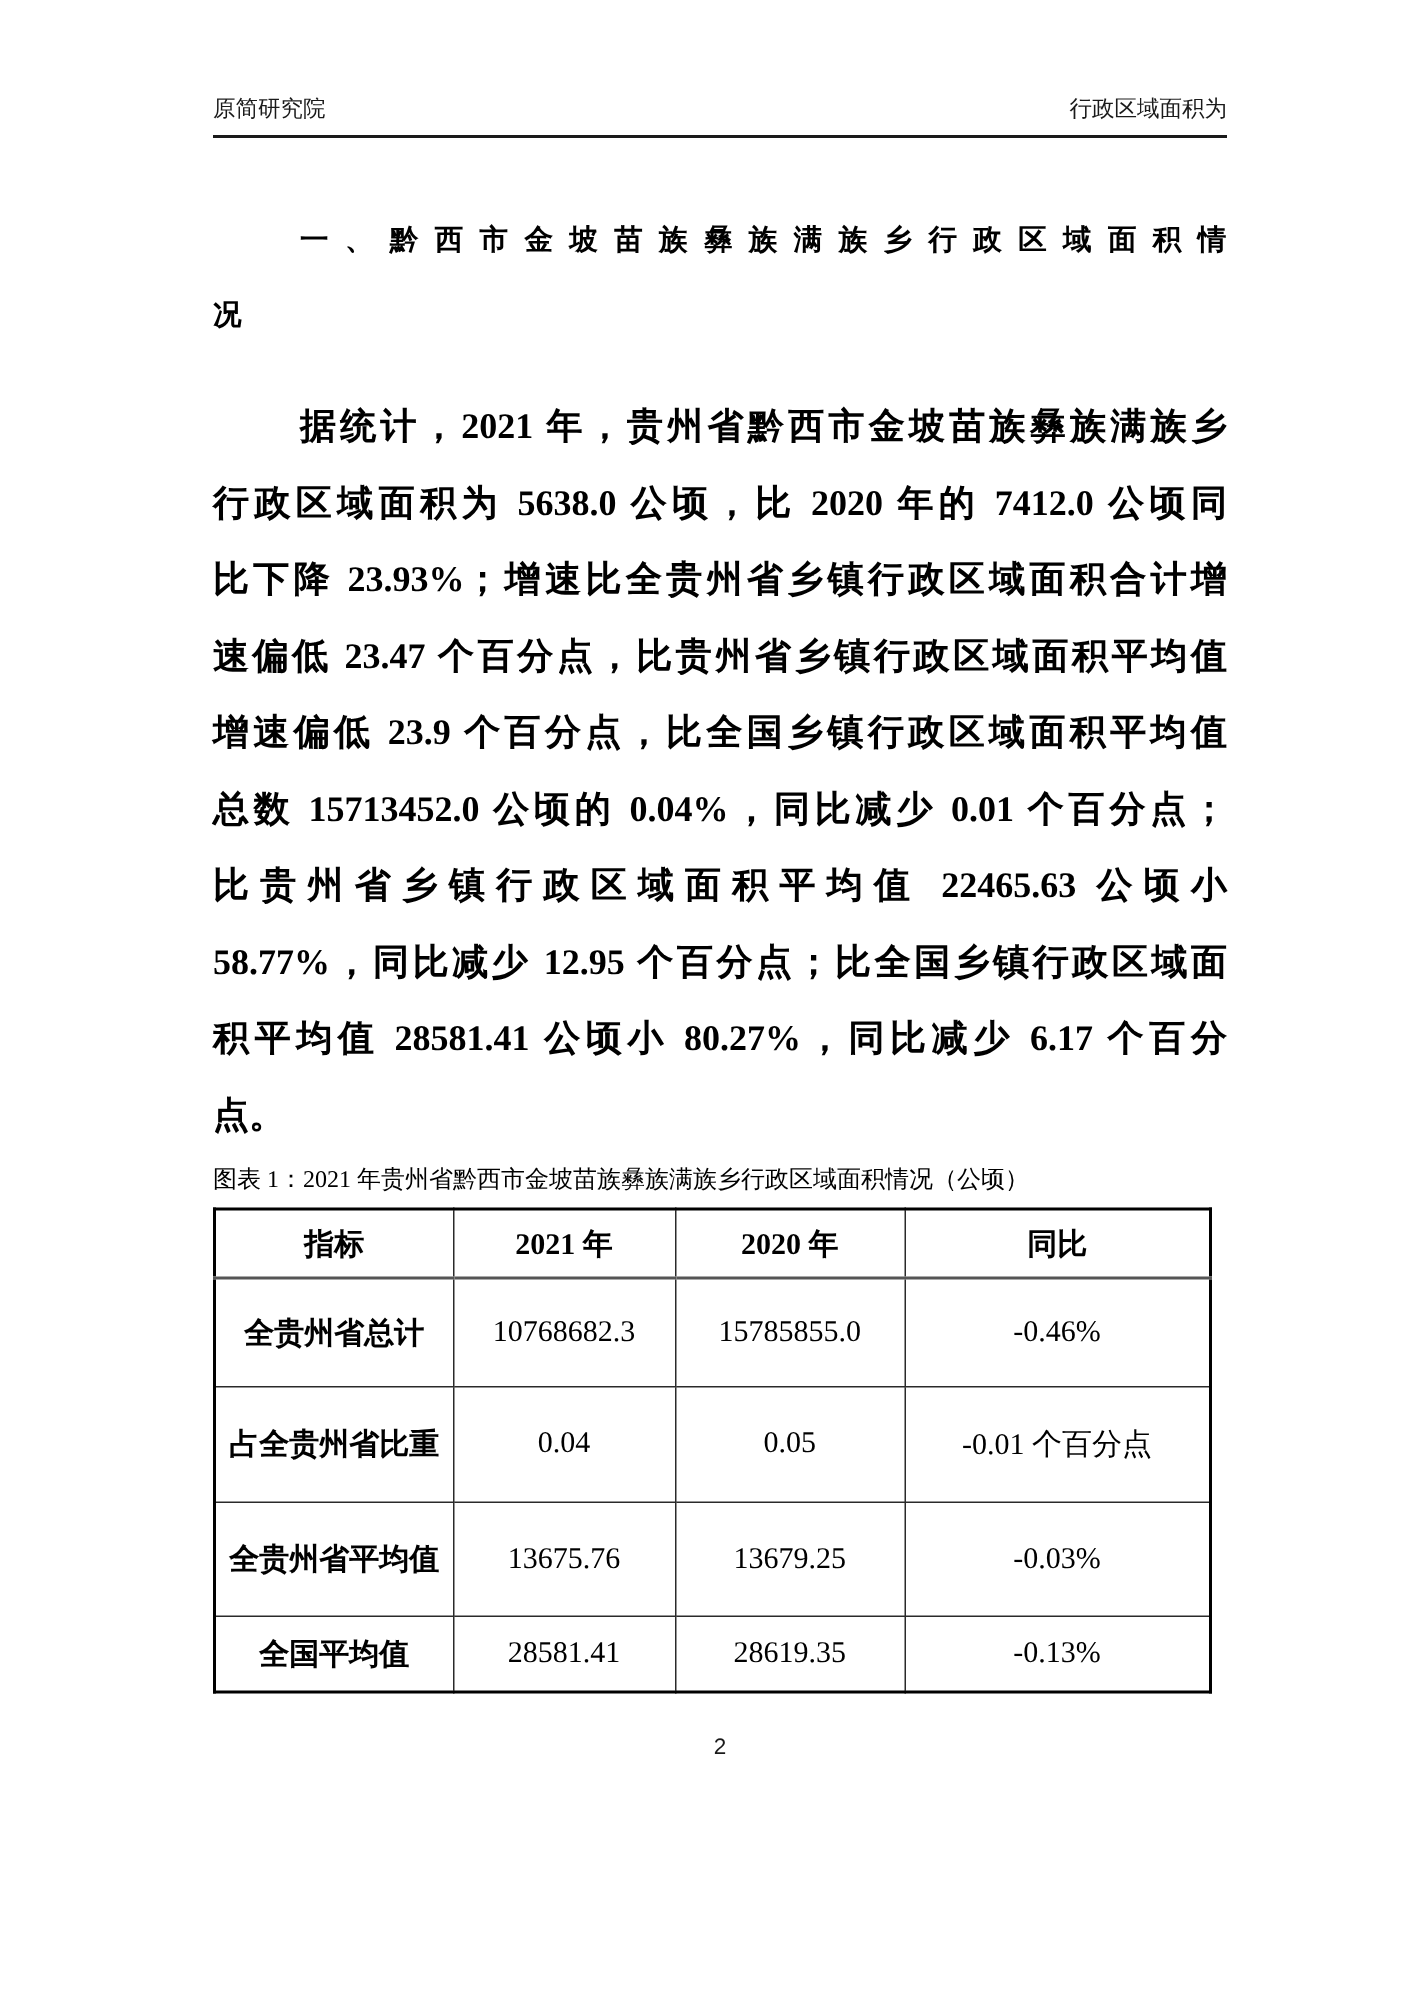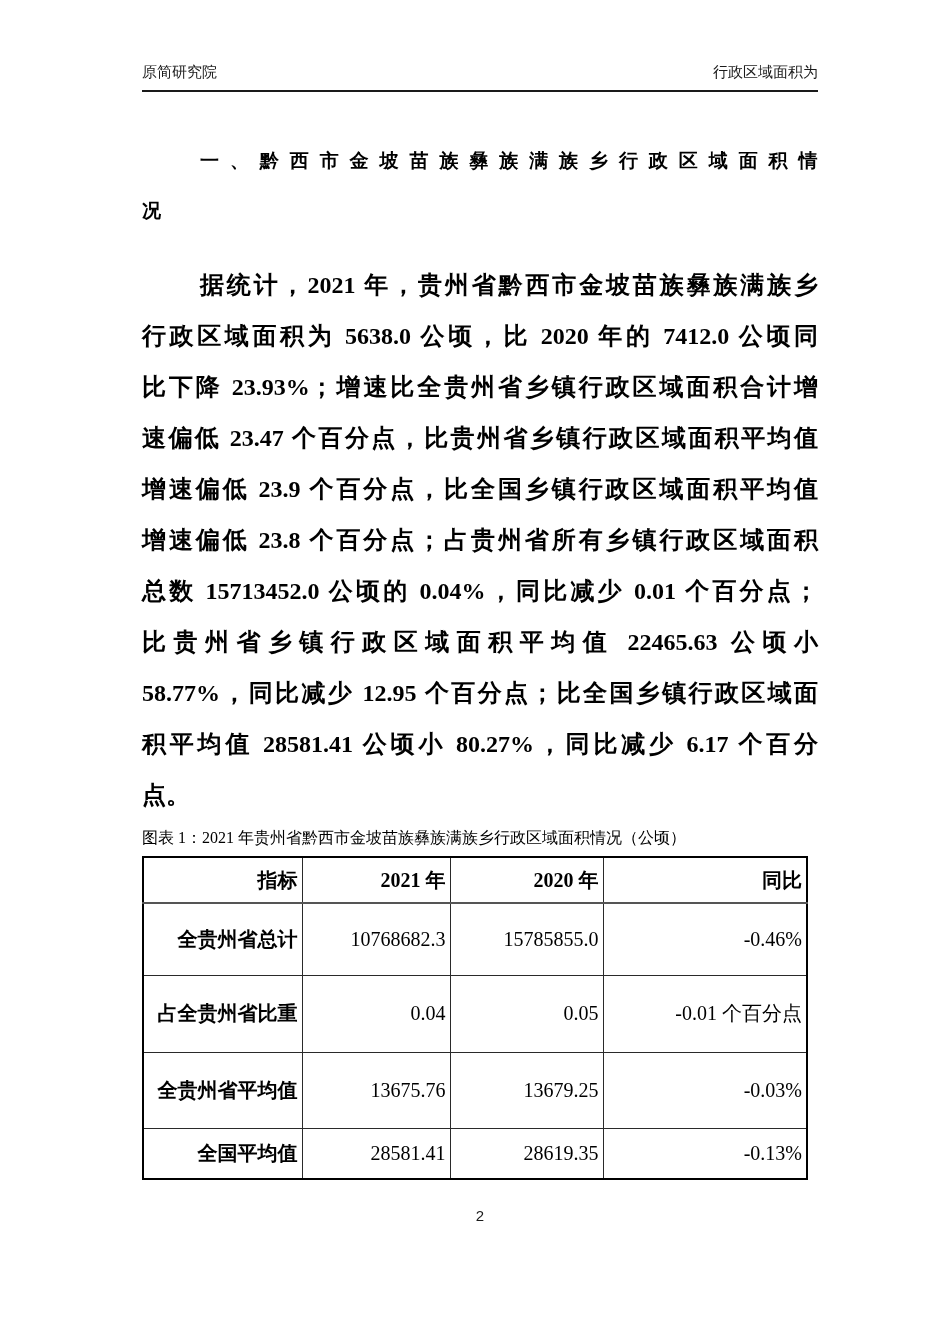--- a/index.html
+++ b/index.html
@@ -66,21 +66,21 @@
   
   table.data-table {
     margin-top: 3px;
     width: 664px;
     border-collapse: collapse;
     table-layout: fixed;
     border: 2px solid #000000;
   }
   .data-table th, .data-table td {
     border: 1px solid #2a2a2a;
-    text-align: right;
+    text-align: center;
     vertical-align: middle;
     font-size: 20px;
     padding: 0 4px;
   }
   .data-table thead th { border-bottom: 2px solid #555555; }
   .data-table th { font-weight: bold; }
   .data-table td { font-weight: normal; }
   tr.r-head  { height: 46px; }
   tr.r-0 { height: 56px; }
   tr.r-1 { height: 72px; }
@@ -111,21 +111,20 @@
     <div class="tline stretch indent">一、黔西市金坡苗族彝族满族乡行政区域面积情</div>
     <div class="tline">况</div>
   </div>
 
   <div class="body-text">
     <div class="bline first">据统计，2021 年，贵州省黔西市金坡苗族彝族满族乡</div>
     <div class="bline">行政区域面积为 5638.0 公顷，比 2020 年的 7412.0 公顷同</div>
     <div class="bline">比下降 23.93%；增速比全贵州省乡镇行政区域面积合计增</div>
     <div class="bline">速偏低 23.47 个百分点，比贵州省乡镇行政区域面积平均值</div>
     <div class="bline">增速偏低 23.9 个百分点，比全国乡镇行政区域面积平均值</div>
-    <div class="bline">增速偏低 23.8 个百分点；占贵州省所有乡镇行政区域面积</div>
     <div class="bline">总数 15713452.0 公顷的 0.04%，同比减少 0.01 个百分点；</div>
     <div class="bline">比贵州省乡镇行政区域面积平均值 22465.63 公顷小</div>
     <div class="bline">58.77%，同比减少 12.95 个百分点；比全国乡镇行政区域面</div>
     <div class="bline">积平均值 28581.41 公顷小 80.27%，同比减少 6.17 个百分</div>
     <div class="bline last">点。</div>
   </div>
 
   <div class="table-caption">图表 1：2021 年贵州省黔西市金坡苗族彝族满族乡行政区域面积情况（公顷）</div>
 
   <table class="data-table">

